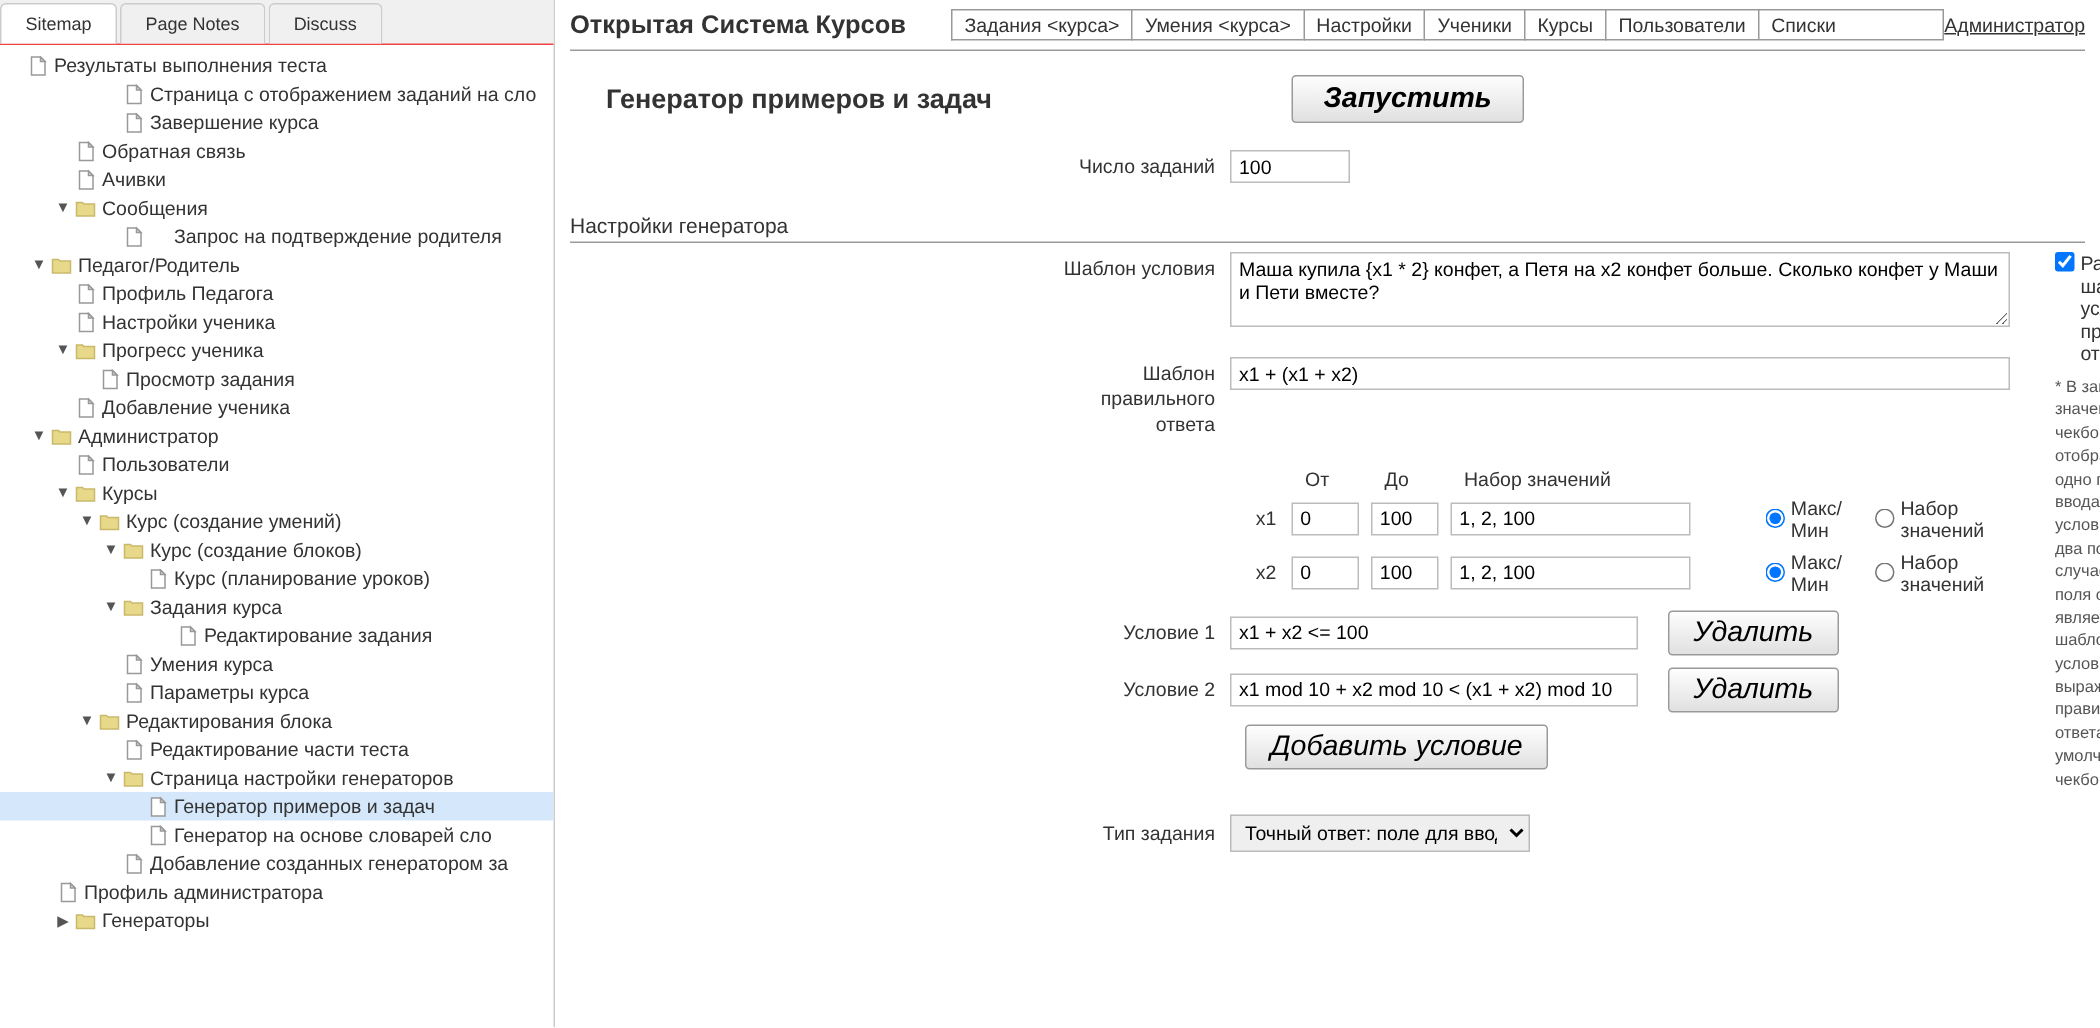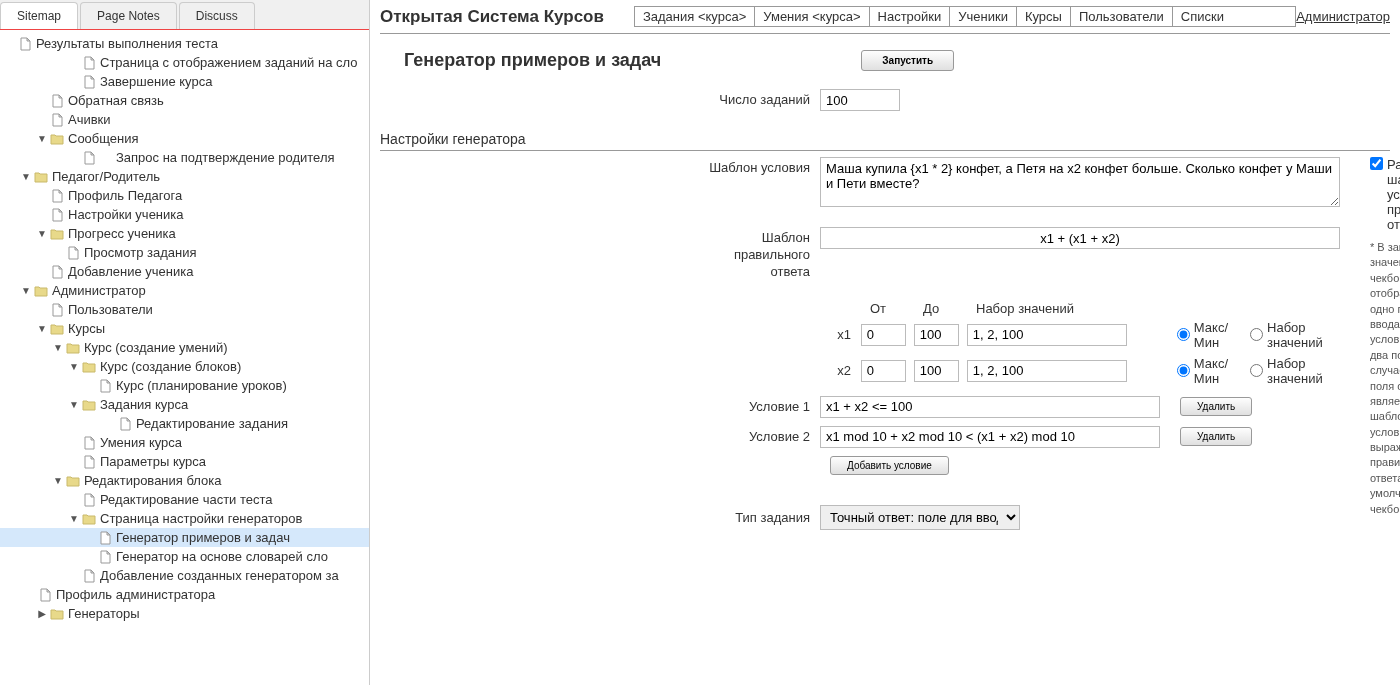--- a/index.html
+++ b/index.html
@@ -23,21 +23,21 @@
 .app-title { font-size: 17px; font-weight: bold; margin-right: 30px; }
 .top-links { display: flex; flex: 1; }
 .top-link { border: 1px solid #999; padding: 2px 8px; font-size: 13px; cursor: pointer; border-right: none; }
 .top-link:last-child { border-right: 1px solid #999; flex:1; }
 .admin-link { text-decoration: underline; cursor: pointer; margin-left: auto; font-size: 13px; }
 
 .title-row { display: flex; align-items: center; margin: 16px 0 18px 24px; }
 .page-title { font-size: 18px; font-weight: bold; }
 .run-btn { margin-left: 200px; }
 
-.btn { background: linear-gradient(#fefefe, #e0e0e0); border: 1px solid #999; border-radius: 3px; padding: 4px 20px; font-size: 10px; font-weight: bold; cursor: pointer; }
+.btn { background: linear-gradient(#fefefe, #e0e0e0); border: 1px solid #999; border-radius: 3px; padding: 4px 20px; font-size: 19px; font-weight: bold; cursor: pointer; font-style: italic; }
 .btn.small { font-weight: normal; padding: 3px 16px; }
 
 .field-row { display: flex; align-items: flex-start; margin-bottom: 8px; }
 .field-label { width: 120px; text-align: right; padding-right: 10px; font-size: 13px; padding-top: 3px; }
 .field-label.multi { line-height: 1.3; }
 
 input[type=text], textarea, select { border: 1px solid #bbb; padding: 3px 5px; font-size: 13px; font-family: inherit; }
 input[type=text] { height: 22px; }
 textarea { resize: vertical; }
 
@@ -48,21 +48,21 @@
 .var-from, .var-to { width: 45px; margin-right: 8px; }
 .var-header .col-from { width: 53px; }
 .var-header .col-to { width: 53px; }
 .var-header .col-set { width: 170px; }
 .var-set { width: 160px; margin-right: 50px; }
 .radio-group { display: flex; align-items: center; gap: 4px; margin-right: 20px; }
 .radio-group input { margin: 0; }
 
 .cond-row { display: flex; align-items: center; margin-bottom: 8px; }
 .cond-label { width: 120px; text-align: right; padding-right: 10px; }
-.cond-input { width: 340px; margin-right: 20px; }
+.cond-input { width: 272px; margin-right: 20px; }
 
 .hint-box { margin-left: 20px; width: 310px; }
 .hint-check { display: flex; align-items: flex-start; gap: 4px; margin-bottom: 8px; }
 .hint-text { font-size: 11px; color: #555; line-height: 1.4; }
 
 .select-row { display: flex; align-items: center; margin-top: 30px; }
 
 .form-area { display: flex; }
 .form-left { flex: 1; }
 </style>
@@ -344,21 +344,21 @@
   <div class="section-title">Настройки генератора</div>
 
   <div class="form-area">
     <div class="form-left">
       <div class="field-row" style="margin-left:320px">
         <div class="field-label multi">Шаблон условия</div>
         <textarea style="width: 520px; height: 50px;">Маша купила {x1 * 2} конфет, а Петя на x2 конфет больше. Сколько конфет у Маши и Пети вместе?</textarea>
       </div>
       <div class="field-row" style="margin-left:320px;margin-top:20px">
         <div class="field-label multi">Шаблон правильного ответа</div>
-        <input type="text" style="width: 520px; text-align: center;" value="x1 + (x1 + x2)">
+        <input type="text" style="width: 520px;" value="x1 + (x1 + x2)">
       </div>
 
       <div style="margin-left:450px;margin-top:20px">
         <div class="var-header">
           <span style="width:40px"></span>
           <span class="col-from">От</span>
           <span class="col-to">До</span>
           <span class="col-set">Набор значений</span>
         </div>
         <div class="var-row">

